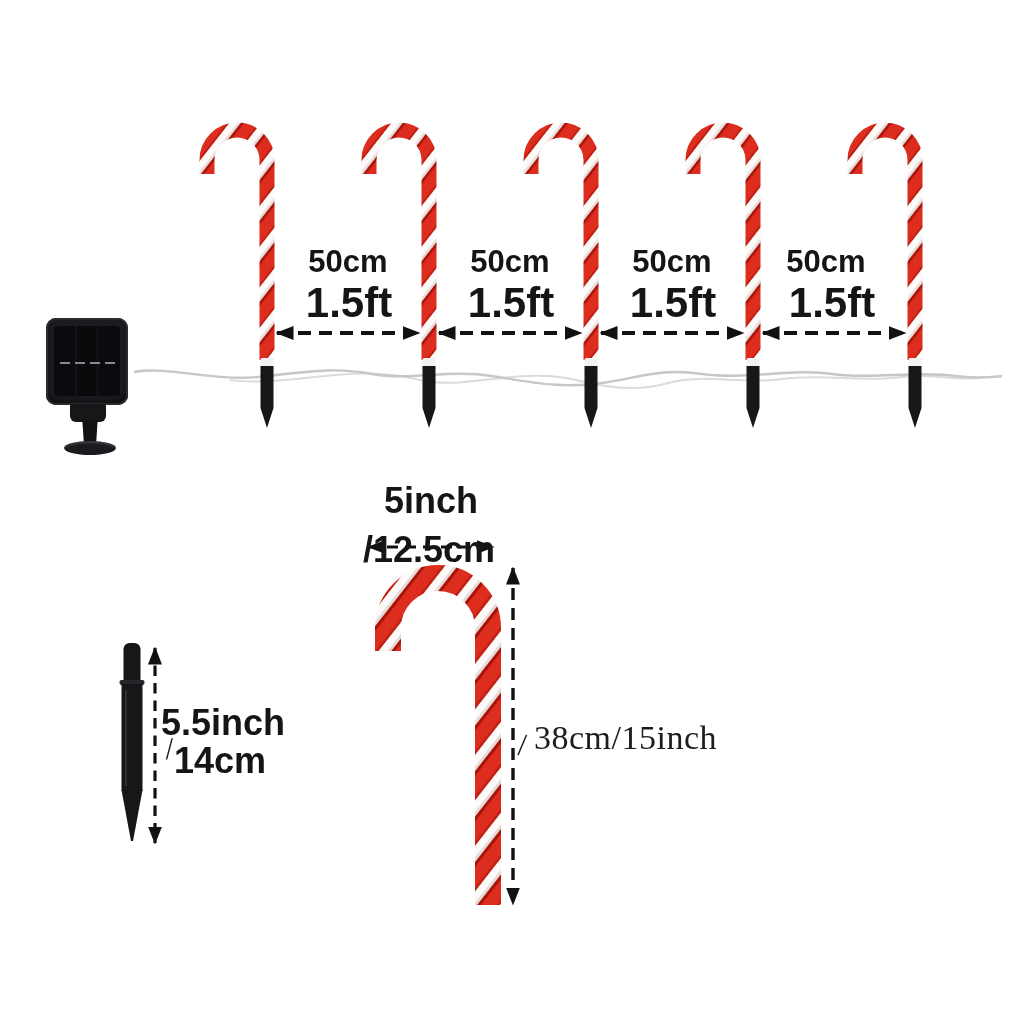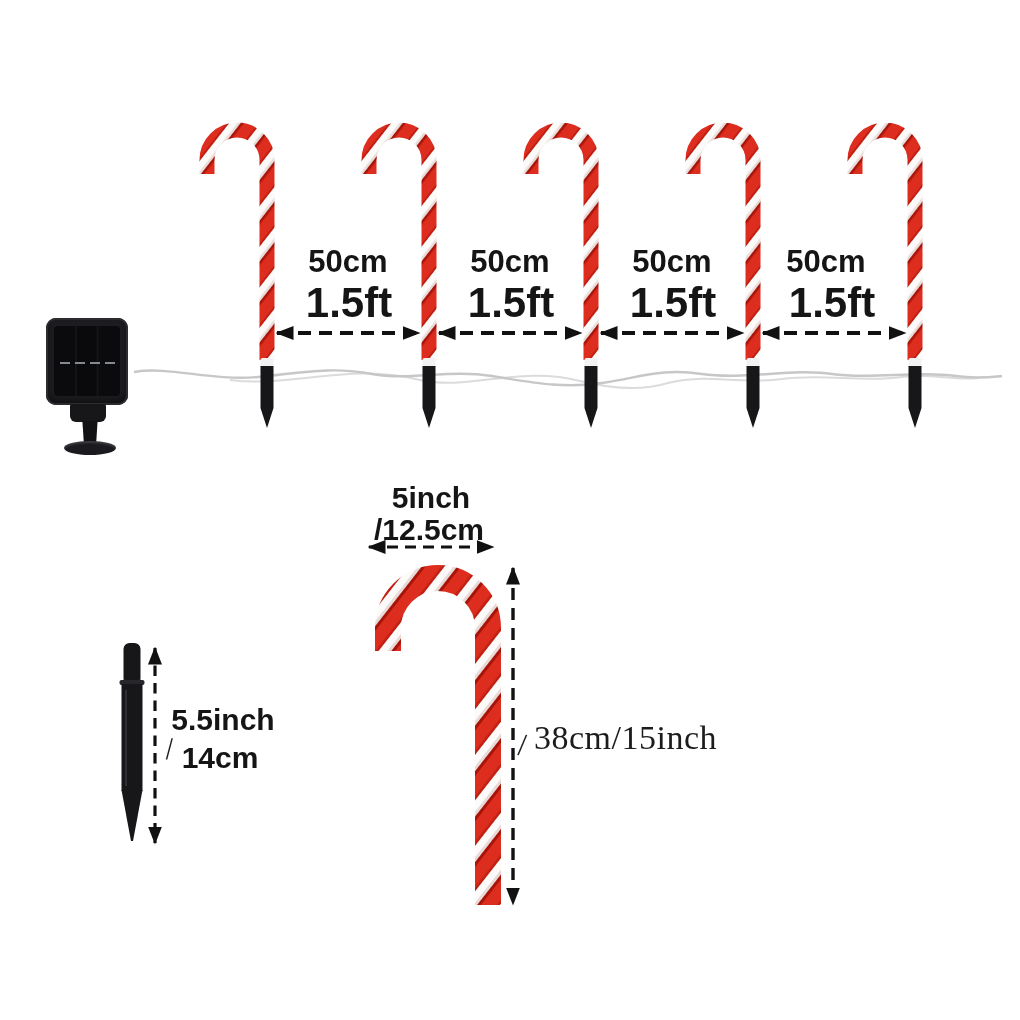--- a/index.html
+++ b/index.html
@@ -3,21 +3,21 @@
 <meta charset="utf-8">
 <style>
   html,body{margin:0;padding:0;background:#ffffff;}
   body{width:1020px;height:1020px;font-family:"Liberation Sans",sans-serif;}
   #canvas{position:relative;width:1020px;height:1020px;background:#ffffff;overflow:hidden;}
   .abs{position:absolute;}
   .lbl{position:absolute;transform:translateX(-50%);color:var(--text-color,#151515);
        font-weight:bold;white-space:nowrap;line-height:1;}
   .lbl.metric{font-size:31px;}
   .lbl.imperial{font-size:42px;}
-  .lbl.sans-sm{font-size:30px;}
+  .lbl.sans-sm{font-size:36px;}
   .serif-lbl{position:absolute;font-family:"Liberation Serif",serif;font-size:34px;
        color:#1c1c1c;white-space:nowrap;letter-spacing:.5px;line-height:1;}
   .slash{position:absolute;font-family:"Liberation Serif",serif;font-size:31px;
        color:#1c1c1c;line-height:1;}
   
   .panel-head{position:absolute;left:46px;top:318px;width:82px;height:87px;
       background:#1d1d21;border-radius:10px;
       box-shadow:inset 0 0 0 2px #2b2b30, inset 0 -4px 8px rgba(0,0,0,.6);}
   .panel-cell{position:absolute;left:8px;top:8px;right:8px;bottom:9px;border-radius:4px;
       background:linear-gradient(90deg,#0b0b0e 0 31%,#131318 32% 34%,#0a0a0d 35% 64%,
@@ -128,21 +128,21 @@
   <div class="lbl metric" style="left:348px;top:246px">50cm</div>
   <div class="lbl imperial" style="left:349px;top:282px">1.5ft</div>
   <div class="lbl metric" style="left:510px;top:246px">50cm</div>
   <div class="lbl imperial" style="left:511px;top:282px">1.5ft</div>
   <div class="lbl metric" style="left:672px;top:246px">50cm</div>
   <div class="lbl imperial" style="left:673px;top:282px">1.5ft</div>
   <div class="lbl metric" style="left:826px;top:246px">50cm</div>
   <div class="lbl imperial" style="left:832px;top:282px">1.5ft</div>
 
   <div class="lbl sans-sm" style="left:431px;top:483px">5inch</div>
-  <div class="lbl sans-sm" style="left:429px;top:515px">/12.5cm</div>
+  <div class="lbl sans-sm" style="left:429px;top:532px">/12.5cm</div>
 
   <div class="slash" style="left:518px;top:729px;transform:rotate(4deg)">/</div>
   <div class="serif-lbl" style="left:534px;top:721px">38cm/15inch</div>
 
   <div class="slash" style="left:165px;top:733px;transform:rotate(-4deg)">/</div>
   <div class="lbl sans-sm" style="left:223px;top:705px">5.5inch</div>
   <div class="lbl sans-sm" style="left:220px;top:743px">14cm</div>
 
 </div>
 

